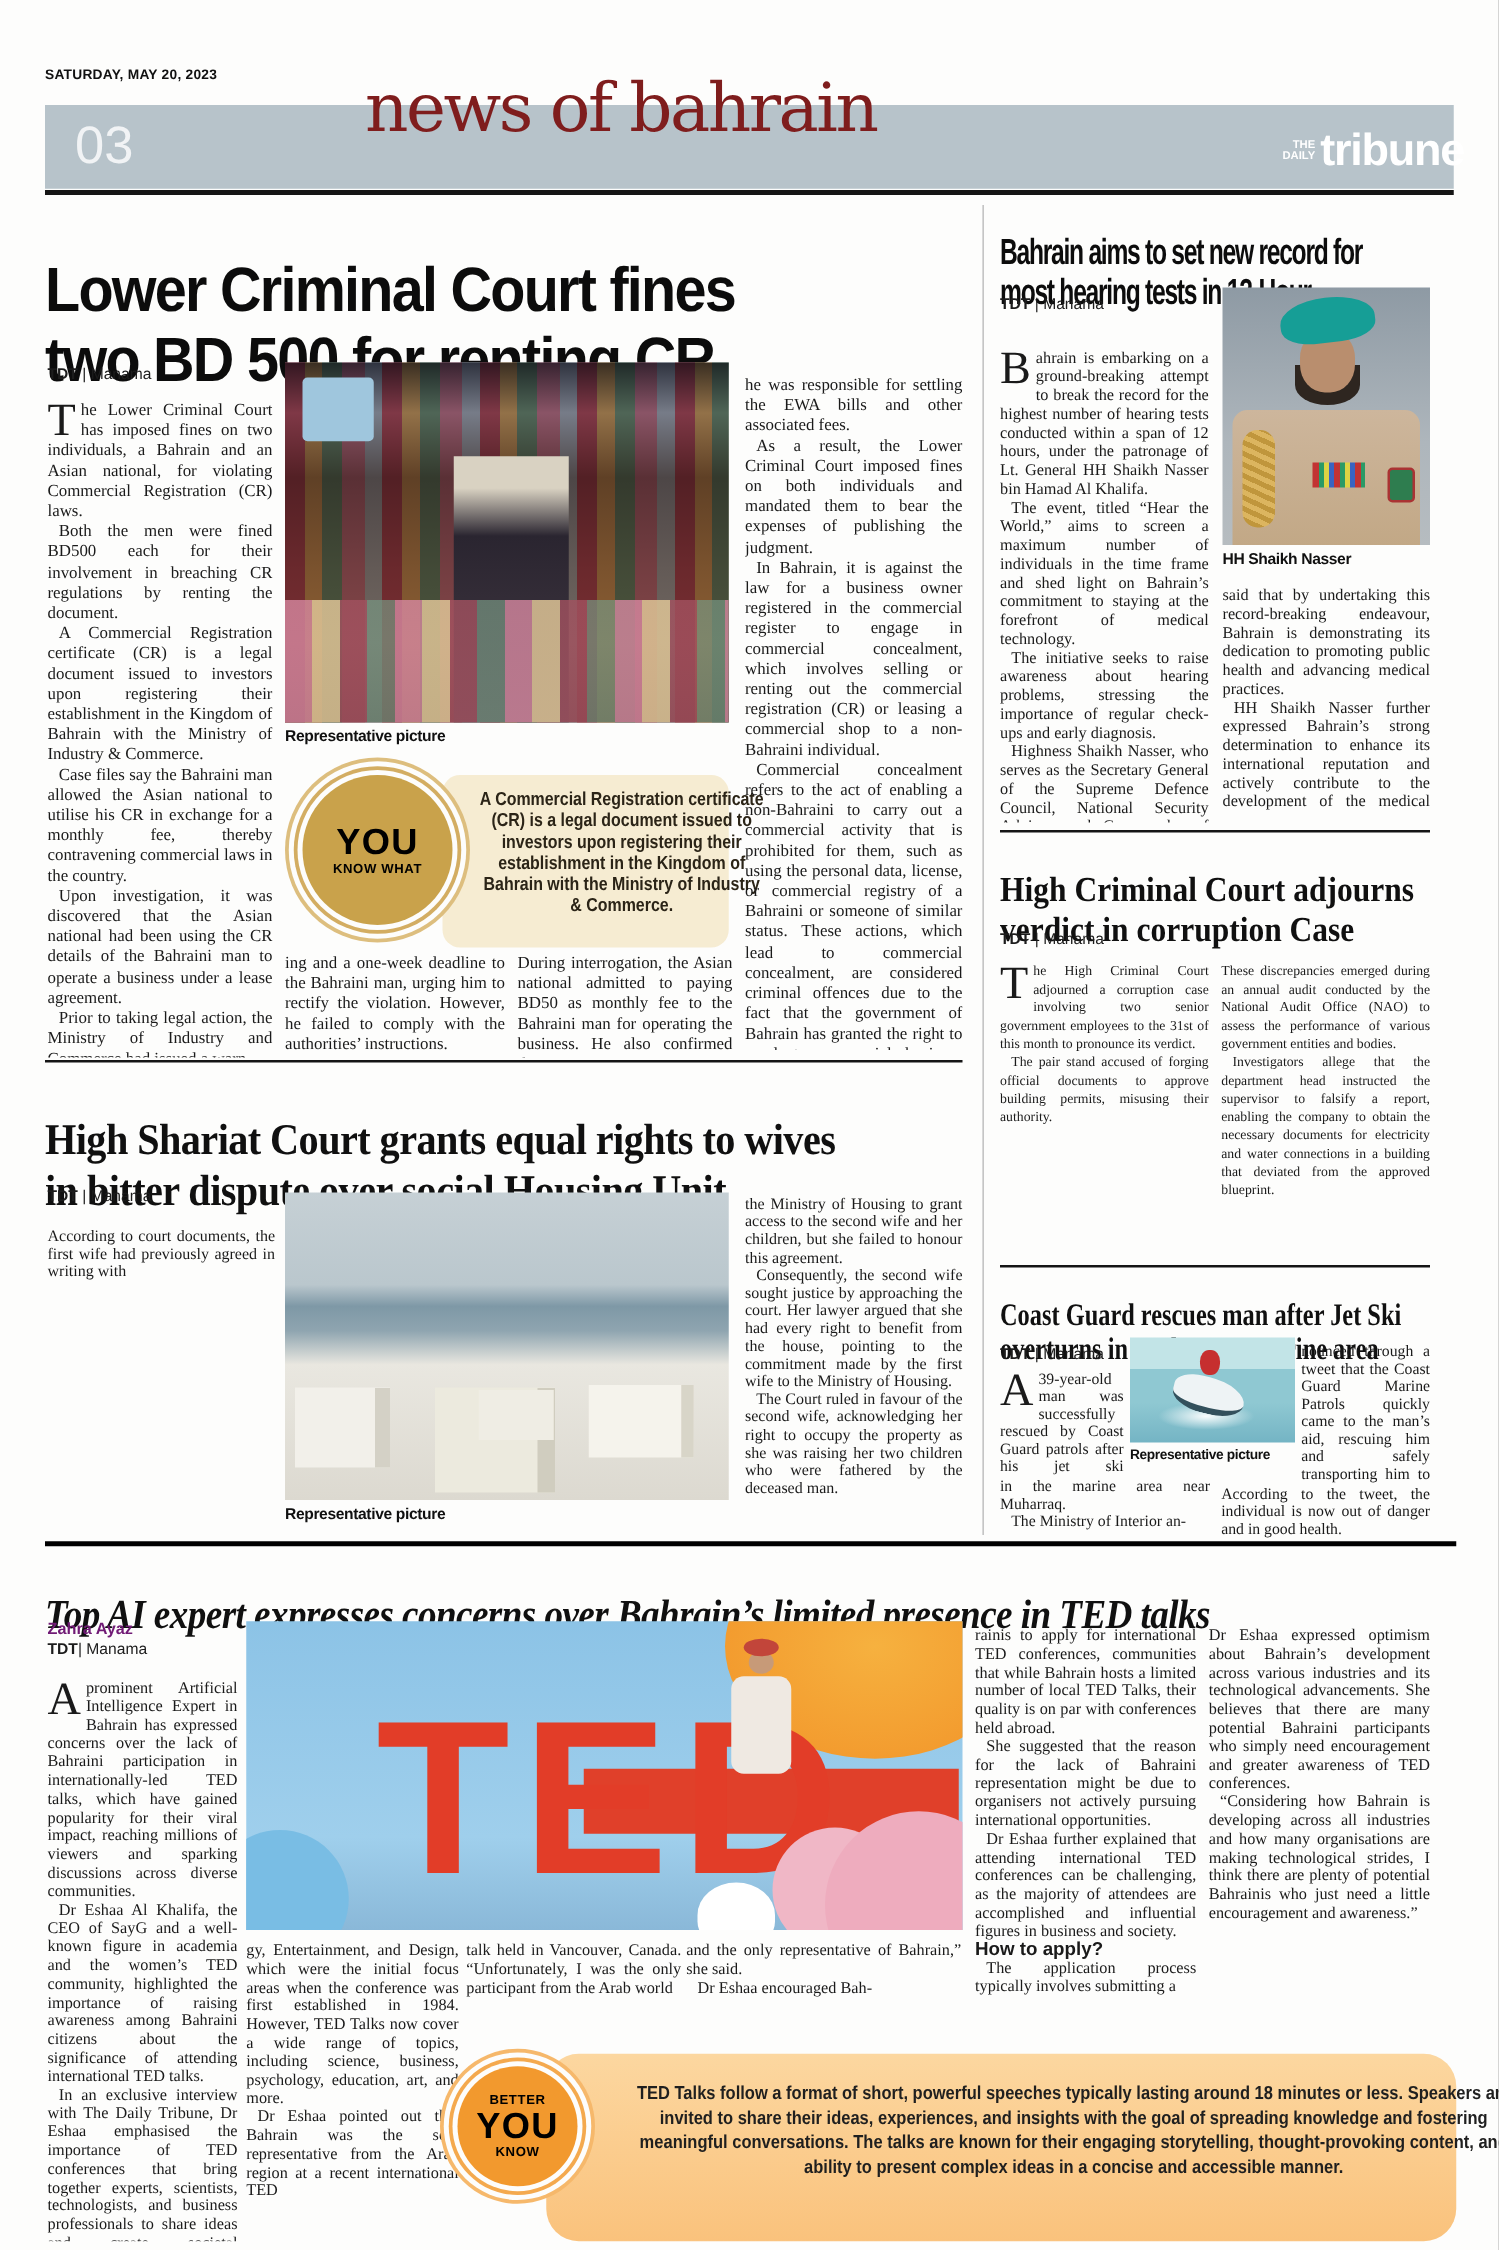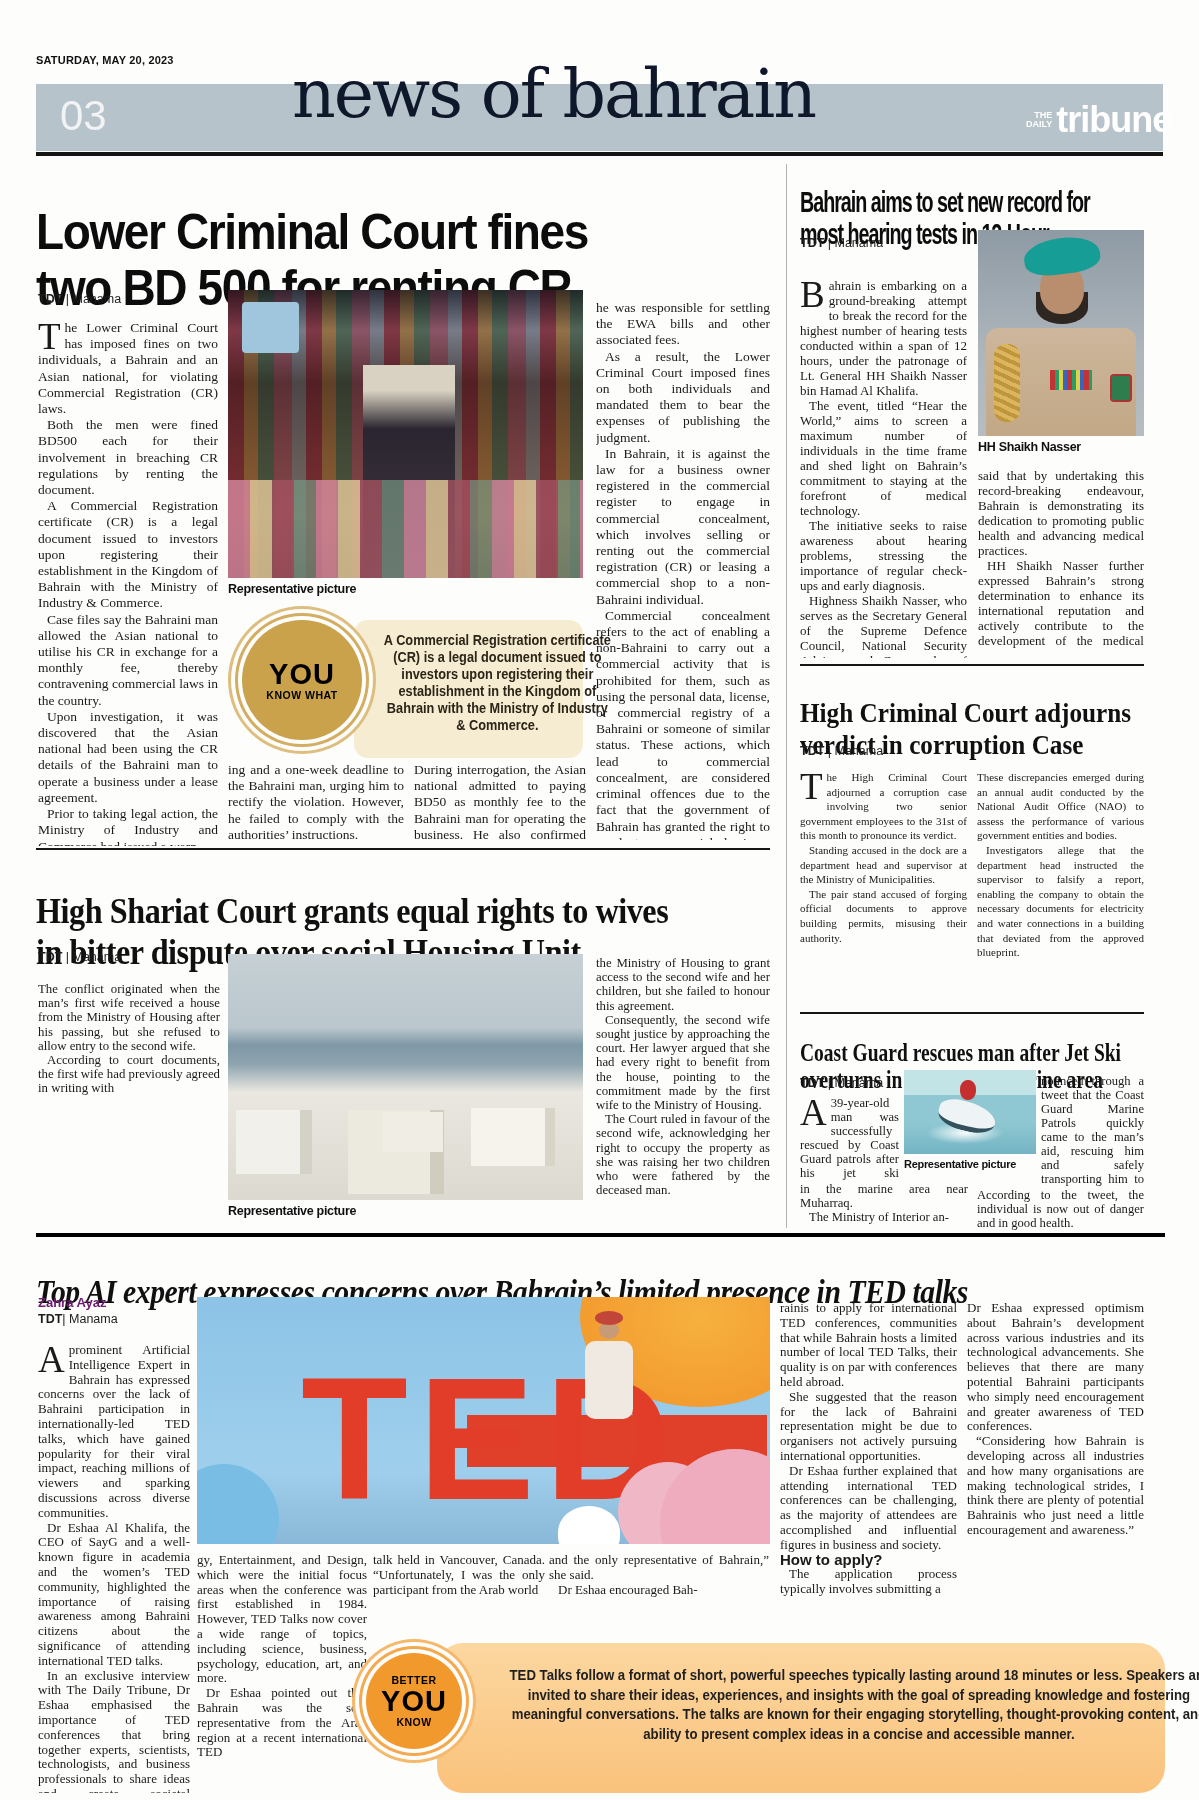--- a/index.html
+++ b/index.html
@@ -4,21 +4,21 @@
 <style>
   html,body{margin:0;padding:0;background:#9a9a9a;}
   .page{position:relative;width:1199px;height:1800px;margin:0 auto;background:#fdfdfc;
         font-family:"Liberation Serif",serif;color:#1a1a1a;overflow:hidden;}
   .abs{position:absolute;}
 
   
   .date{font-family:"Liberation Sans",sans-serif;font-weight:700;font-size:11px;letter-spacing:.2px;color:#111;}
   .band{background:#b7c3ca;}
   .pagenum{font-family:"Liberation Sans",sans-serif;font-size:42px;color:rgba(255,255,255,.8);line-height:1;}
-  .section-title{font-family:"DejaVu Serif",serif;font-weight:400;font-size:68px;line-height:1;color:#0f172a;letter-spacing:-2px;}
+  .section-title{font-family:"DejaVu Serif",serif;font-weight:400;font-size:54px;line-height:1;color:#7f1d1d;letter-spacing:-2px;}
   .brand{display:flex;align-items:center;gap:4px;color:#fff;font-family:"Liberation Sans",sans-serif;}
   .brand .stack{font-size:9px;font-weight:700;line-height:9px;text-align:right;}
   .brand .tname{font-size:36px;font-weight:700;letter-spacing:-1px;line-height:1;}
   .rule{background:#151515;}
   .vdiv{background:#b3b3b3;width:1px;}
 
   
   .hl{white-space:pre-line;display:block;transform-origin:0 0;}
   .hl-sans{font-family:"Liberation Sans",sans-serif;font-weight:700;color:#0c0c0c;letter-spacing:-1.5px;}
   .hl-serif{font-family:"Liberation Serif",serif;font-weight:700;color:#101010;}
@@ -167,21 +167,20 @@
   </section>
 
   <div class="abs rule" style="left:36px;top:848px;width:734px;height:2px;"></div>
 
   <section class="abs" style="left:36px;top:858px;width:734px;height:372px;">
     <h2 class="abs hl hl-serif sx92" style="left:0;top:4px;font-size:35px;line-height:41px;letter-spacing:-0.5px;">High Shariat Court grants equal rights to wives
 in bitter dispute over social Housing Unit</h2>
     <div class="abs byline" style="left:2px;top:92px;"><span class="ag">TDT</span><span> | Manama</span></div>
 
     <div class="abs col f-sh" style="left:2px;top:124px;width:182px;height:236px;">
-      <p>The conflict originated when the man’s first wife received a house from the Ministry of Housing after his passing, but she refused to allow entry to the second wife.</p>
       <p>According to court documents, the first wife had previously agreed in writing with</p>
     </div>
 
     <figure class="abs" style="left:192px;top:96px;width:355px;margin:0;">
       <div class="ph ph-housing" style="width:355px;height:246px;">
         <div class="h-b1"></div>
         <div class="h-b2"></div>
         <div class="h-b3"></div>
         <div class="h-b4"></div>
       </div>
@@ -228,21 +227,20 @@
 
   <div class="abs rule" style="left:800px;top:664px;width:344px;height:2px;"></div>
 
   <section class="abs" style="left:800px;top:672px;width:344px;height:336px;">
     <h2 class="abs hl hl-serif sx90" style="left:0;top:2px;font-size:28px;line-height:32px;">High Criminal Court adjourns
 verdict in corruption Case</h2>
     <div class="abs byline" style="left:0;top:72px;"><span class="ag">TDT</span><span> | Manama</span></div>
 
     <div class="abs col f-sm" style="left:0;top:98px;width:167px;height:236px;">
       <p class="dc">The High Criminal Court adjourned a corruption case involving two senior government employees to the 31st of this month to pronounce its verdict.</p>
-      <p>Standing accused in the dock are a department head and supervisor at the Ministry of Municipalities.</p>
       <p>The pair stand accused of forging official documents to approve building permits, misusing their authority.</p>
     </div>
     <div class="abs col f-sm" style="left:177px;top:98px;width:167px;height:236px;">
       <p>These discrepancies emerged during an annual audit conducted by the National Audit Office (NAO) to assess the performance of various government entities and bodies.</p>
       <p>Investigators allege that the department head instructed the supervisor to falsify a report, enabling the company to obtain the necessary documents for electricity and water connections in a building that deviated from the approved blueprint.</p>
     </div>
   </section>
 
   <div class="abs rule" style="left:800px;top:1012px;width:344px;height:2px;"></div>
 

